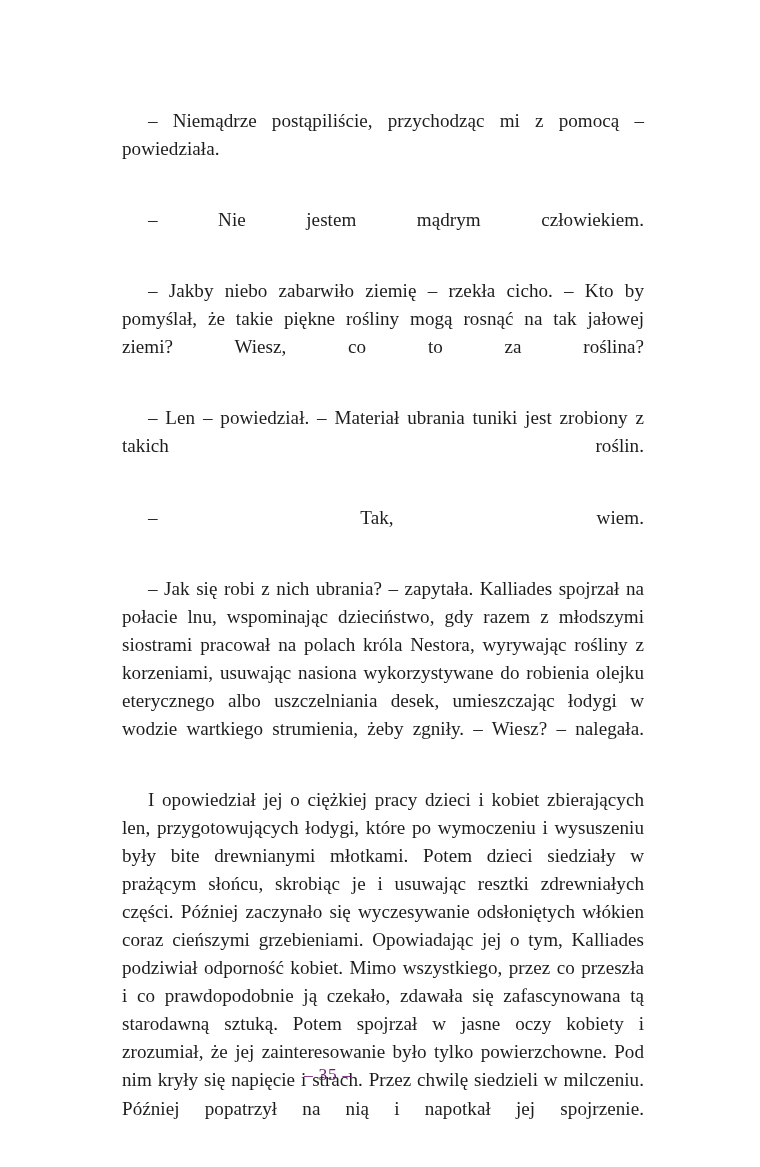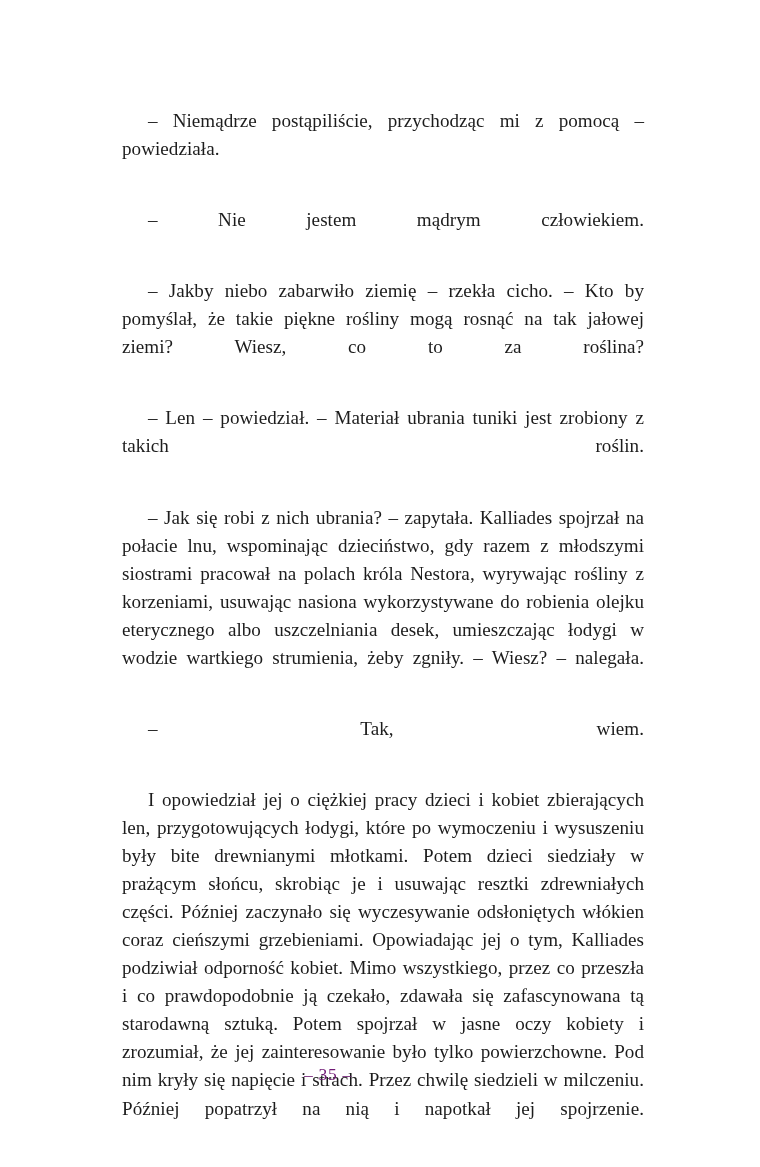--- a/index.html
+++ b/index.html
@@ -68,22 +68,22 @@
 </head>
 <body>
 
 <div class="page">
 
   <div class="text-block">
     <p class="para">– Niemądrze postąpiliście, przychodząc mi z pomocą – powiedziała.</p>
     <p class="para">– Nie jestem mądrym człowiekiem.</p>
     <p class="para">– Jakby niebo zabarwiło ziemię – rzekła cicho. – Kto by pomyślał, że takie piękne rośliny mogą rosnąć na tak jałowej ziemi? Wiesz, co to za roślina?</p>
     <p class="para">– Len – powiedział. – Materiał ubrania tuniki jest zrobiony z takich roślin.</p>
+    <p class="para">– Tak, wiem.</p>
     <p class="para">– Jak się robi z nich ubrania? – zapytała. Kalliades spojrzał na połacie lnu, wspominając dzieciństwo, gdy razem z młodszymi siostrami pracował na polach króla Nestora, wyrywając rośliny z korzeniami, usuwając nasiona wykorzystywane do robienia olejku eterycznego albo uszczelniania desek, umieszczając łodygi w wodzie wartkiego strumienia, żeby zgniły. – Wiesz? – nalegała.</p>
-    <p class="para">– Tak, wiem.</p>
     <p class="para">I opowiedział jej o ciężkiej pracy dzieci i kobiet zbierających len, przygotowujących łodygi, które po wymoczeniu i wysuszeniu były bite drewnianymi młotkami. Potem dzieci siedziały w prażącym słońcu, skrobiąc je i usuwając resztki zdrewniałych części. Później zaczynało się wyczesywanie odsłoniętych włókien coraz cieńszymi grzebieniami. Opowiadając jej o tym, Kalliades podziwiał odporność kobiet. Mimo wszystkiego, przez co przeszła i co prawdopodobnie ją czekało, zdawała się zafascynowana tą starodawną sztuką. Potem spojrzał w jasne oczy kobiety i zrozumiał, że jej zainteresowanie było tylko powierzchowne. Pod nim kryły się napięcie i strach. Przez chwilę siedzieli w milczeniu. Później popatrzył na nią i napotkał jej spojrzenie.</p>
     <p class="para">– Będziemy walczyć na śmierć i życie w twojej obronie. Masz na to moje słowo.</p>
 
   </div>
 
   <div class="page-number">– 35 –</div>
 
 </div>
 
 </body></html>

